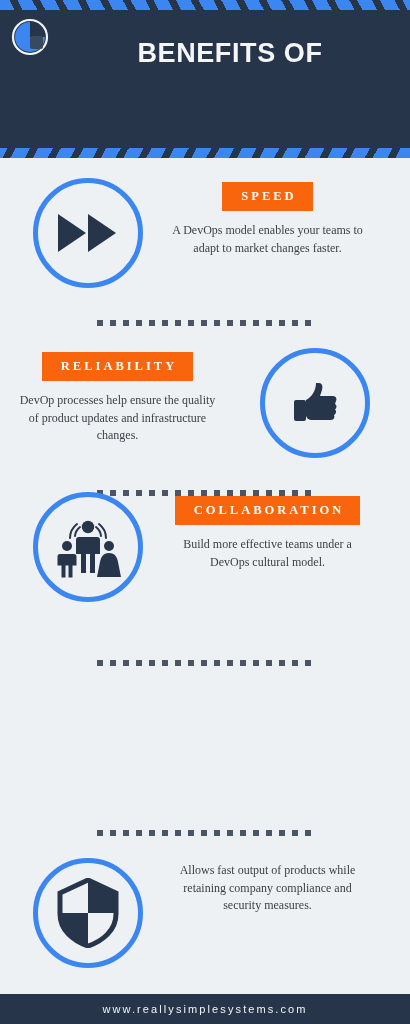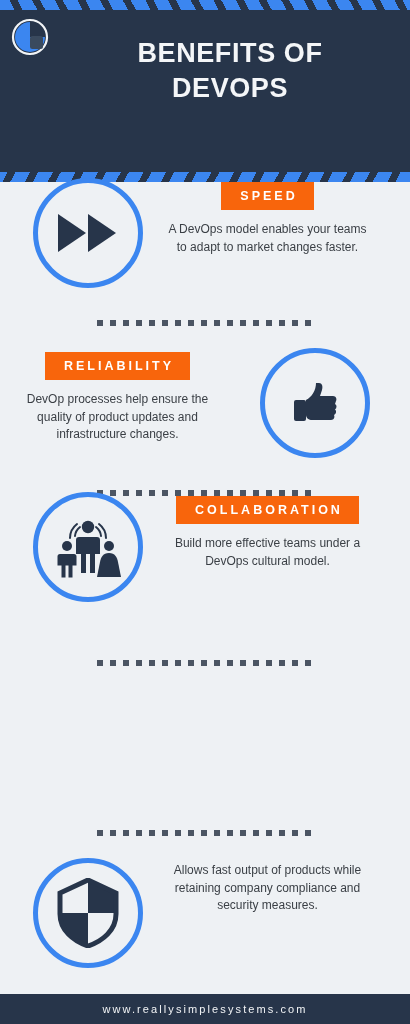--- a/index.html
+++ b/index.html
@@ -17,21 +17,21 @@
     overflow: hidden;
     background: #eef1f4;
   }
 
   
   .header {
     position: absolute;
     top: 0;
     left: 0;
     width: 410px;
-    height: 182px;
+    height: 158px;
     background: #27354a;
     box-sizing: border-box;
   }
   .stripe {
     position: absolute;
     left: 0;
     width: 410px;
     height: 10px;
     background-color: #27354a;
   }
@@ -70,20 +70,21 @@
     line-height: 1.28;
     letter-spacing: 0.6px;
   }
 
   
   .section {
     position: absolute;
     left: 0;
     width: 324px;
     height: 150px;
+    font-family: Liberation Serif, serif;
   }
   .circle {
     position: absolute;
     top: 8px;
     width: 110px;
     height: 110px;
     border-radius: 50%;
     border: 5px solid #3b86f0;
     box-sizing: border-box;
     display: flex;
@@ -171,21 +172,20 @@
       <svg width="40" height="40" viewBox="0 0 40 40">
         <circle cx="20" cy="20" r="17" fill="none" stroke="#f2f4f6" stroke-width="2.2"></circle>
         <path d="M20 20 L20 5 A15 15 0 0 0 20 35 Z" fill="#3b86f0"></path>
         <path d="M20 20 L35 20 A15 15 0 0 1 20 35 Z" fill="#3b86f0"></path>
         <rect x="20" y="19" width="13" height="13" rx="2.5" fill="#3a4a5e"></rect>
       </svg>
     </div>
 
     <div class="header-title">
       <div>BENEFITS OF</div>
-      <div>DEVOPS</div>
     </div>
 
     <div class="stripe stripe-bottom"></div>
   </div>
 
   <div class="section" style="top:170px;">
     <div class="circle circle-left">
       <svg width="64" height="42" viewBox="0 0 64 42">
         <polygon points="2,2 30,21 2,40" fill="#27354a"></polygon>
         <polygon points="32,2 60,21 32,40" fill="#27354a"></polygon>

